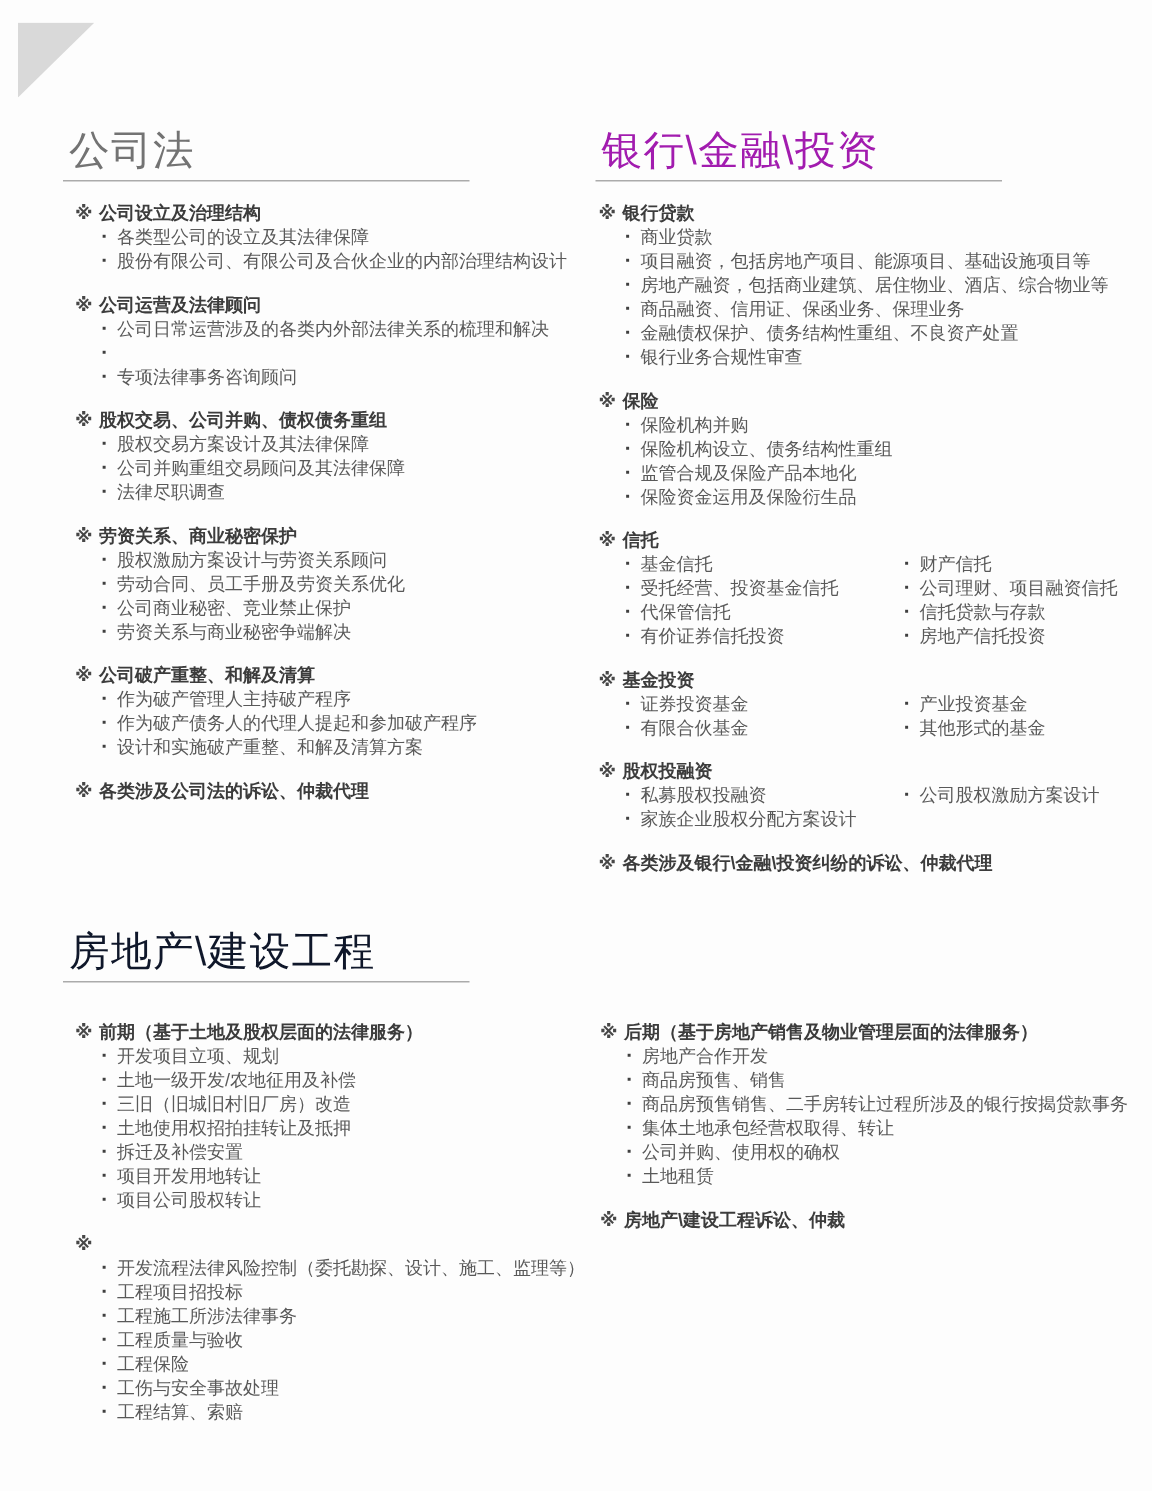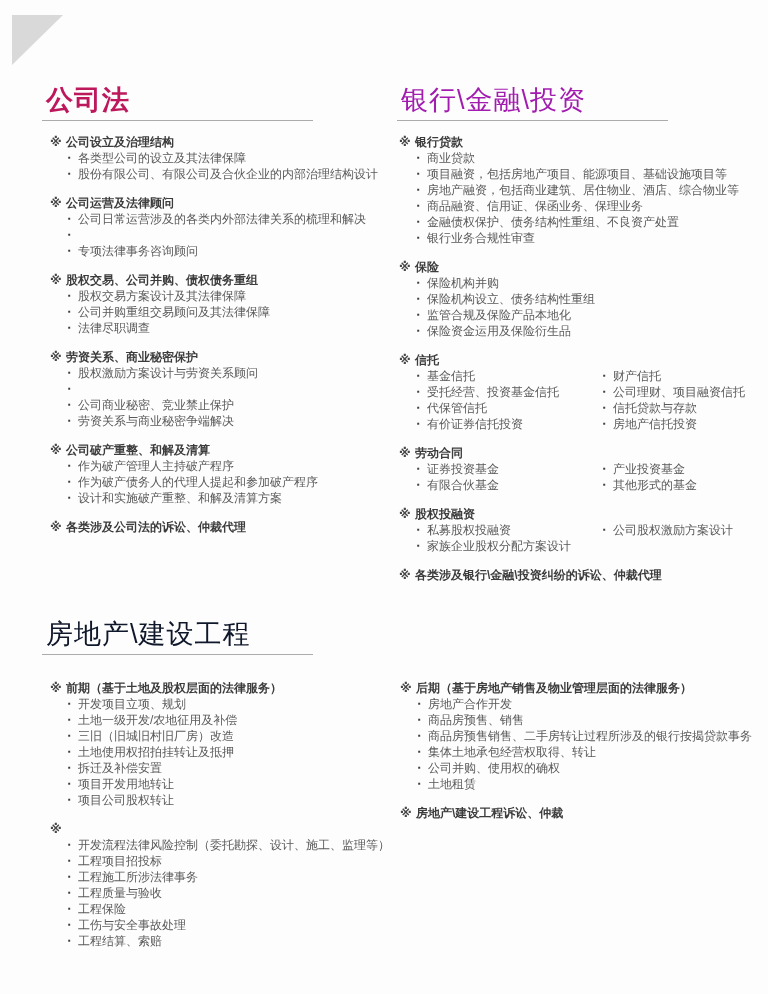--- a/index.html
+++ b/index.html
@@ -41,21 +41,21 @@
   .re-col .group:first-child{margin-top:25px;}
 </style>
 </head>
 <body style="background: rgb(253, 253, 253);">
 
 <div class="page">
 
   <div class="corner-tri" style="background: rgb(217, 217, 217);"></div>
 
   <section class="panel" id="sec-company">
-    <h1 class="sec-title" style="color: #be185d; font-weight: bold;">公司法</h1>
+    <h1 class="sec-title" style="color: #737373;">公司法</h1>
     <div class="rule" style="border-top-color: rgb(171, 171, 171);"></div>
     <div>
         <div class="group">
           <div class="g-head">
             <span class="mk">※</span>
             <span class="g-title">公司设立及治理结构</span>
           </div>
           <ul class="items">
             <li>
               <span class="bt">▪</span>
@@ -111,20 +111,21 @@
             <span class="mk">※</span>
             <span class="g-title">劳资关系、商业秘密保护</span>
           </div>
           <ul class="items">
             <li>
               <span class="bt">▪</span>
               <span class="tx">股权激励方案设计与劳资关系顾问</span>
             </li>
             <li>
               <span class="bt">▪</span>
+              <span class="tx">劳动合同、员工手册及劳资关系优化</span>
             </li>
             <li>
               <span class="bt">▪</span>
               <span class="tx">公司商业秘密、竞业禁止保护</span>
             </li>
             <li>
               <span class="bt">▪</span>
               <span class="tx">劳资关系与商业秘密争端解决</span>
             </li>
           </ul>
@@ -258,21 +259,21 @@
               <li>
                 <span class="bt">▪</span>
                 <span class="tx">房地产信托投资</span>
               </li>
             </ul>
           </div>
         </div>
         <div class="group">
           <div class="g-head">
             <span class="mk">※</span>
-            <span class="g-title">劳动合同</span>
+            <span class="g-title">基金投资</span>
           </div>
           <div class="twocol">
             <ul class="items colA">
               <li>
                 <span class="bt">▪</span>
                 <span class="tx">证券投资基金</span>
               </li>
               <li>
                 <span class="bt">▪</span>
                 <span class="tx">有限合伙基金</span>

